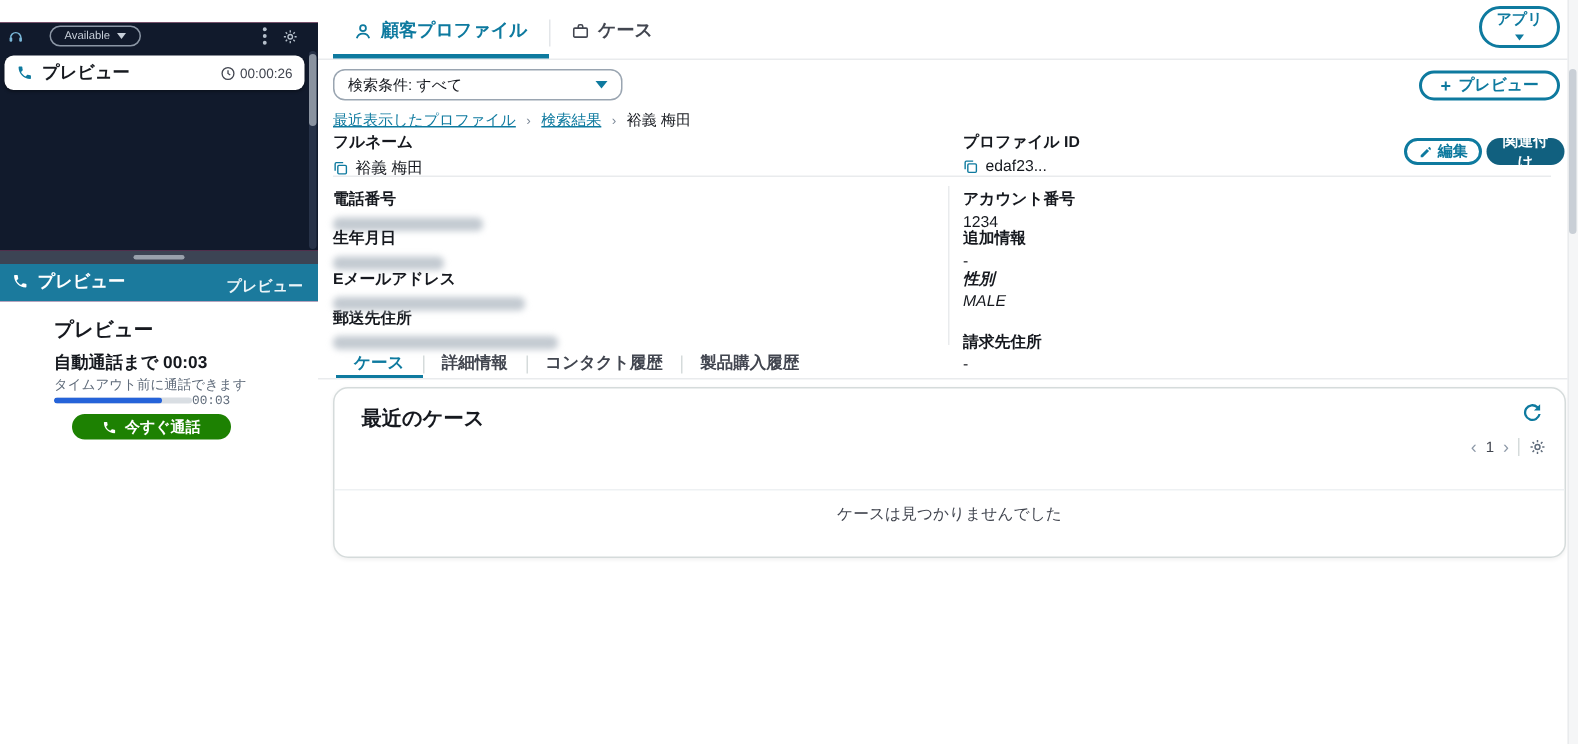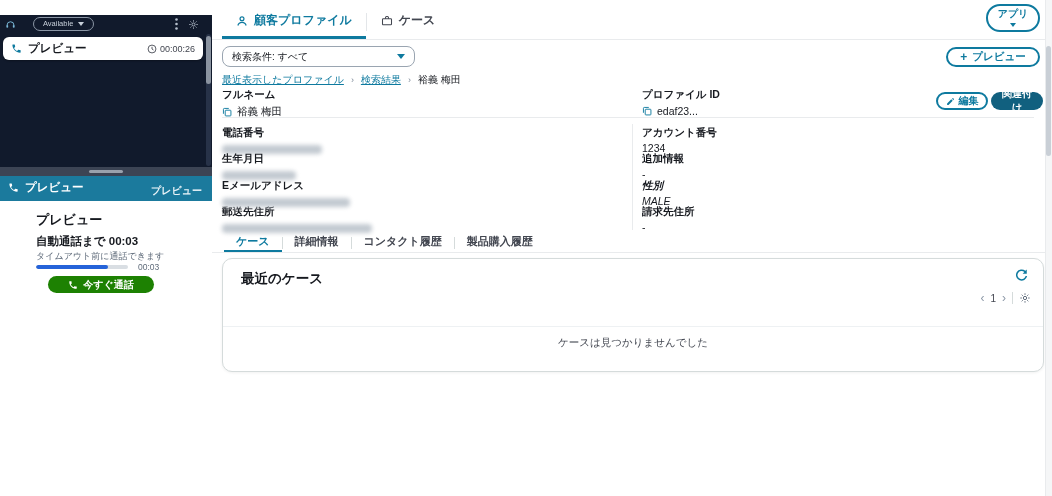--- a/index.html
+++ b/index.html
@@ -27,21 +27,21 @@
   .splitter-handle{width:34px;height:3px;border-radius:2px;background:#99a1ac;margin:3px auto 0;}
 
   .teal-bar{position:absolute;left:0;top:161px;width:212px;height:25px;background:#1b7a9d;color:#fff;}
   .teal-left{position:absolute;left:8px;top:4px;display:flex;align-items:center;gap:6px;font-weight:bold;font-size:11.5px;}
   .teal-right{position:absolute;right:10px;bottom:3px;font-size:10px;font-weight:bold;color:#eaf4f8;}
 
   .ccp-body{position:absolute;left:0;top:186px;width:212px;height:310px;background:#fff;}
   .pvw-title{position:absolute;left:36px;top:10px;font-size:13px;font-weight:bold;}
   .pvw-auto{position:absolute;left:36px;top:33px;font-size:11.5px;font-weight:bold;}
   .pvw-note{position:absolute;left:36px;top:49px;font-size:9px;color:#5f6b7a;}
-  .pvw-progress{position:absolute;left:36px;top:61px;display:flex;align-items:center;gap:10px;}
+  .pvw-progress{position:absolute;left:36px;top:61px;display:flex;align-items:center;gap:0;font-family:Liberation Mono, monospace;}
   .pvw-track{width:92px;height:4px;border-radius:2px;background:#d9dee3;overflow:hidden;}
   .pvw-fill{width:78%;height:100%;background:#2563d9;border-radius:2px;}
   .pvw-time{font-size:8.5px;color:#5f6b7a;}
   .call-btn{position:absolute;left:48px;top:75px;width:106px;height:17px;background:#1d8102;border-radius:9px;color:#fff;font-size:10px;font-weight:bold;display:flex;align-items:center;justify-content:center;gap:5px;border:none;}
 
   
   #main{position:absolute;left:212px;top:0;width:840px;height:496px;background:#fff;}
 
   .tabbar{position:absolute;left:0;top:5px;width:100%;height:35px;border-bottom:1px solid #e9ebed;display:flex;align-items:stretch;padding-left:10px;box-sizing:border-box;}
   .wtab{display:flex;align-items:center;gap:6px;padding:0 14px;font-size:12px;font-weight:bold;color:#424650;border-bottom:3px solid transparent;box-sizing:border-box;}
@@ -301,21 +301,21 @@
     <div class="fld-value" style="margin-top:2px;">1234</div>
   </div>
   <div class="abs" style="left:430px;top:152px;">
     <div class="fld-label">追加情報</div>
     <div class="fld-value" style="margin-top:2px;">-</div>
   </div>
   <div class="abs" style="left:430px;top:179px;font-style:italic;">
     <div class="fld-label">性別</div>
     <div class="fld-value" style="margin-top:2px;">MALE</div>
   </div>
-  <div class="abs" style="left:430px;top:205px;">
+  <div class="abs" style="left:430px;top:221px;">
     <div class="fld-label">請求先住所</div>
     <div class="fld-value" style="margin-top:2px;">-</div>
   </div>
 
   <div class="dtabs">
     <div class="dtab active">
         <span>ケース</span>
       </div>
     <div class="dtab-sep"></div>
     <div class="dtab">

